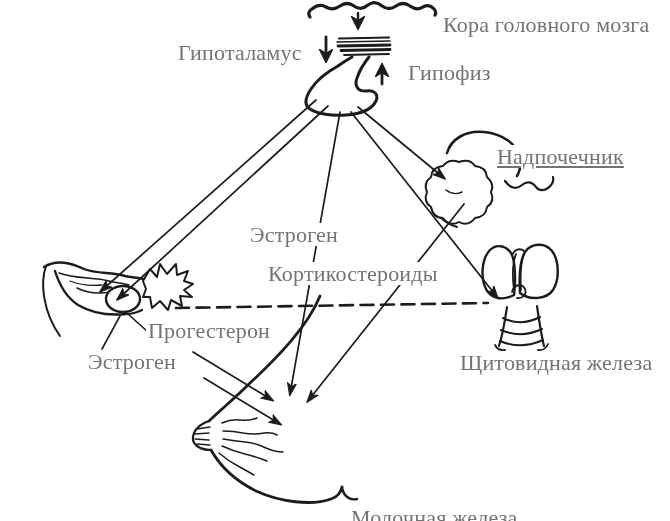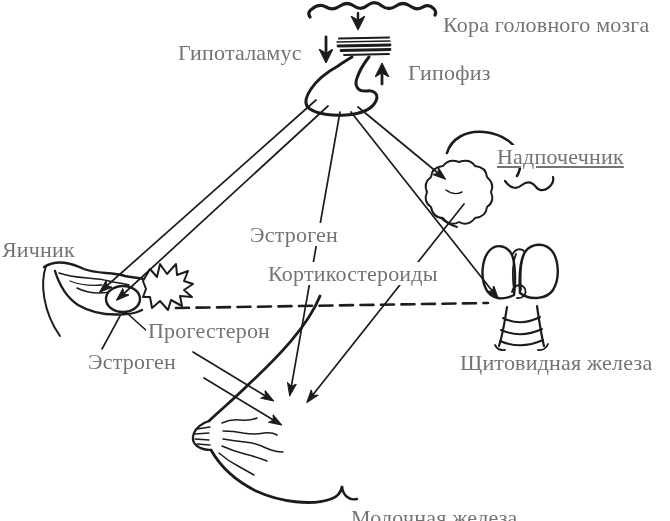--- a/index.html
+++ b/index.html
@@ -110,20 +110,19 @@
       <line x1="193" y1="352" x2="272" y2="400" marker-end="url(#ah)"></line>
       <line x1="204" y1="378" x2="280" y2="424" marker-end="url(#ah)"></line>
       <line x1="176" y1="308" x2="488" y2="303" stroke-width="2.6" stroke-dasharray="13 7.5"></line>
     </g>
   </svg>
 
   <div class="lbl" style="left:441px;top:13px;">Кора головного мозга</div>
   <div class="lbl" style="left:176px;top:41px;">Гипоталамус</div>
   <div class="lbl" style="left:406px;top:61px;">Гипофиз</div>
   <div class="lbl" style="left:495px;top:145px;text-decoration:underline;">Надпочечник</div>
-  <div class="lbl" style="left:0px;top:238px;">Яичник</div>
   <div class="lbl" style="left:248px;top:223px;">Эстроген</div>
   <div class="lbl" style="left:146px;top:319px;">Прогестерон</div>
   <div class="lbl" style="left:266px;top:262px;">Кортикостероиды</div>
   <div class="lbl" style="left:86px;top:350px;">Эстроген</div>
   <div class="lbl" style="left:458px;top:351px;">Щитовидная железа</div>
   <div class="lbl" style="left:349px;top:470px;margin-top:36px;">Молочная железа</div>
 </div>
 
 </body></html>

